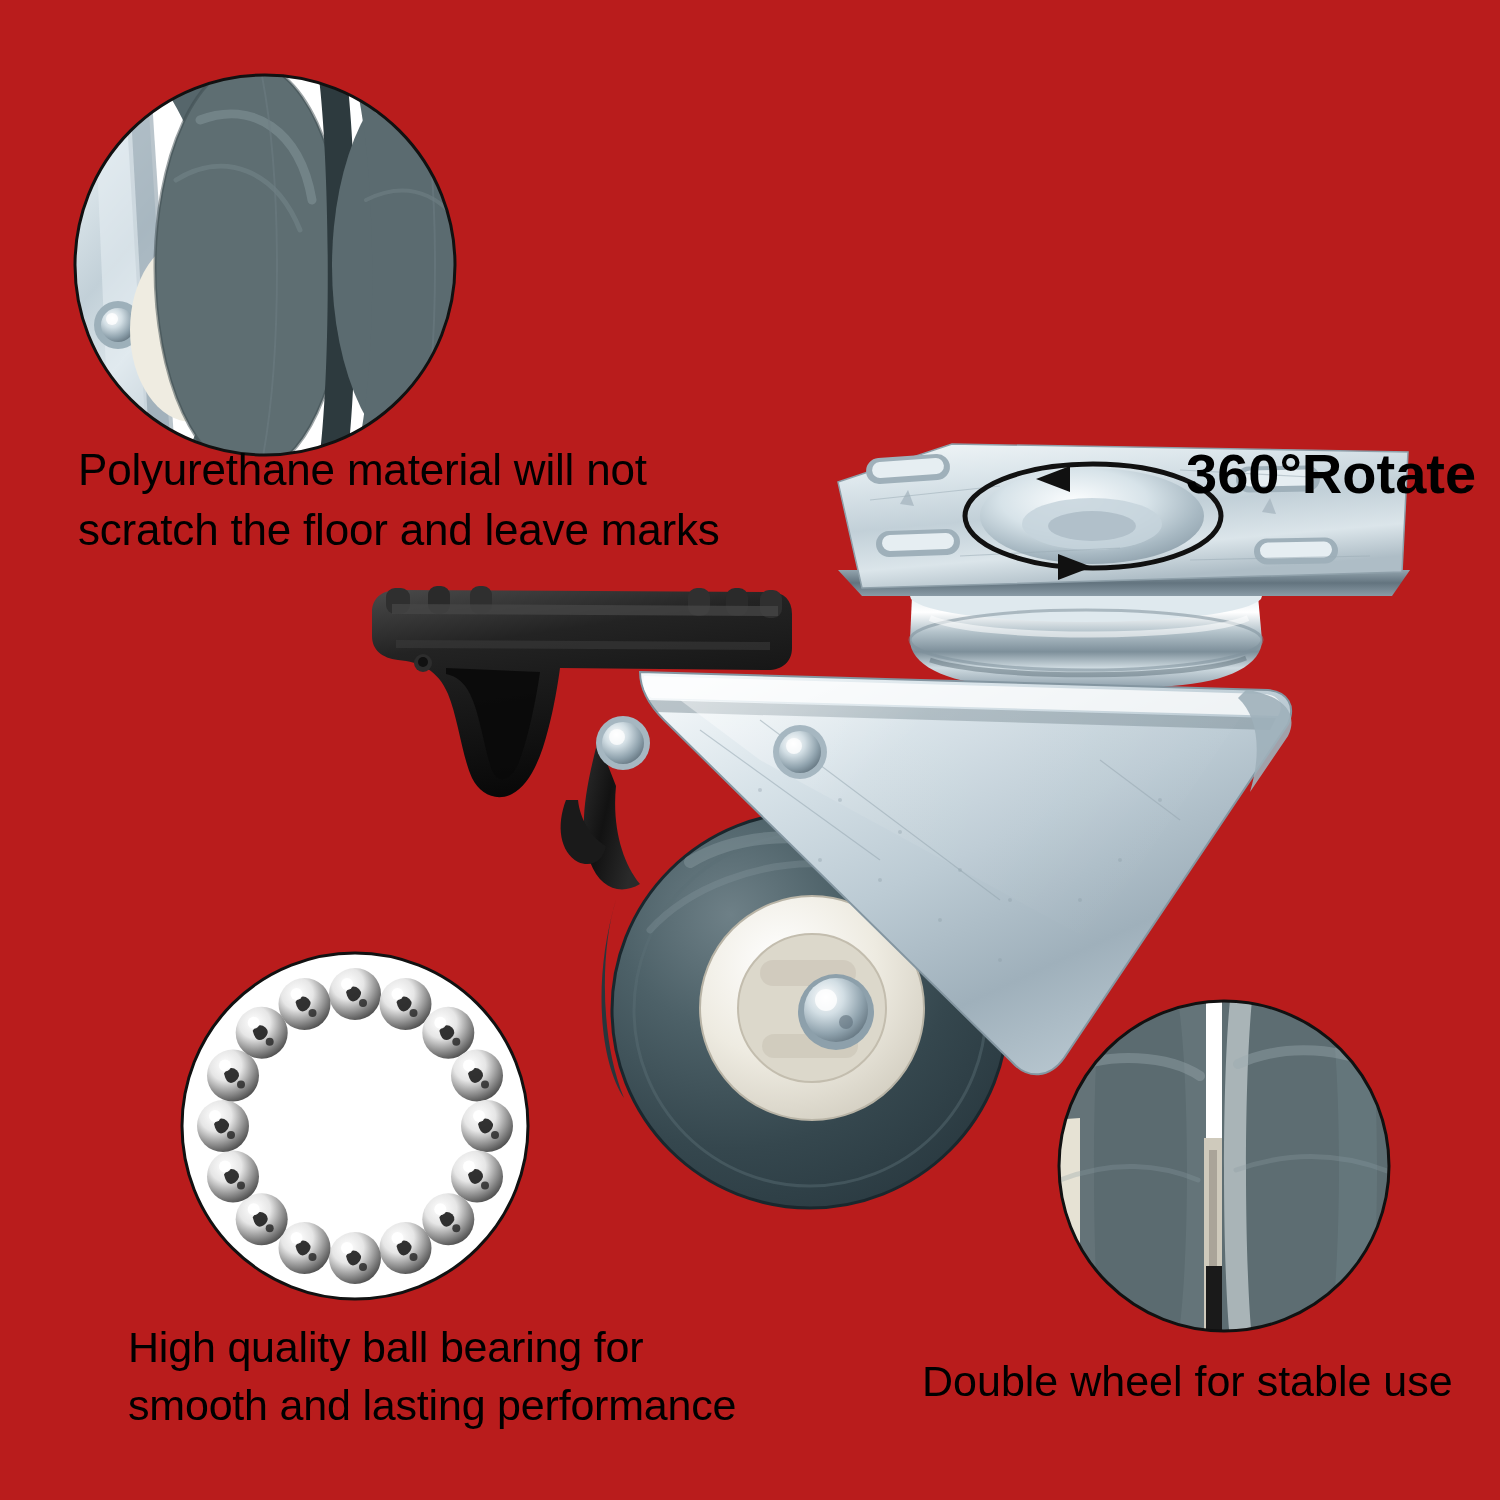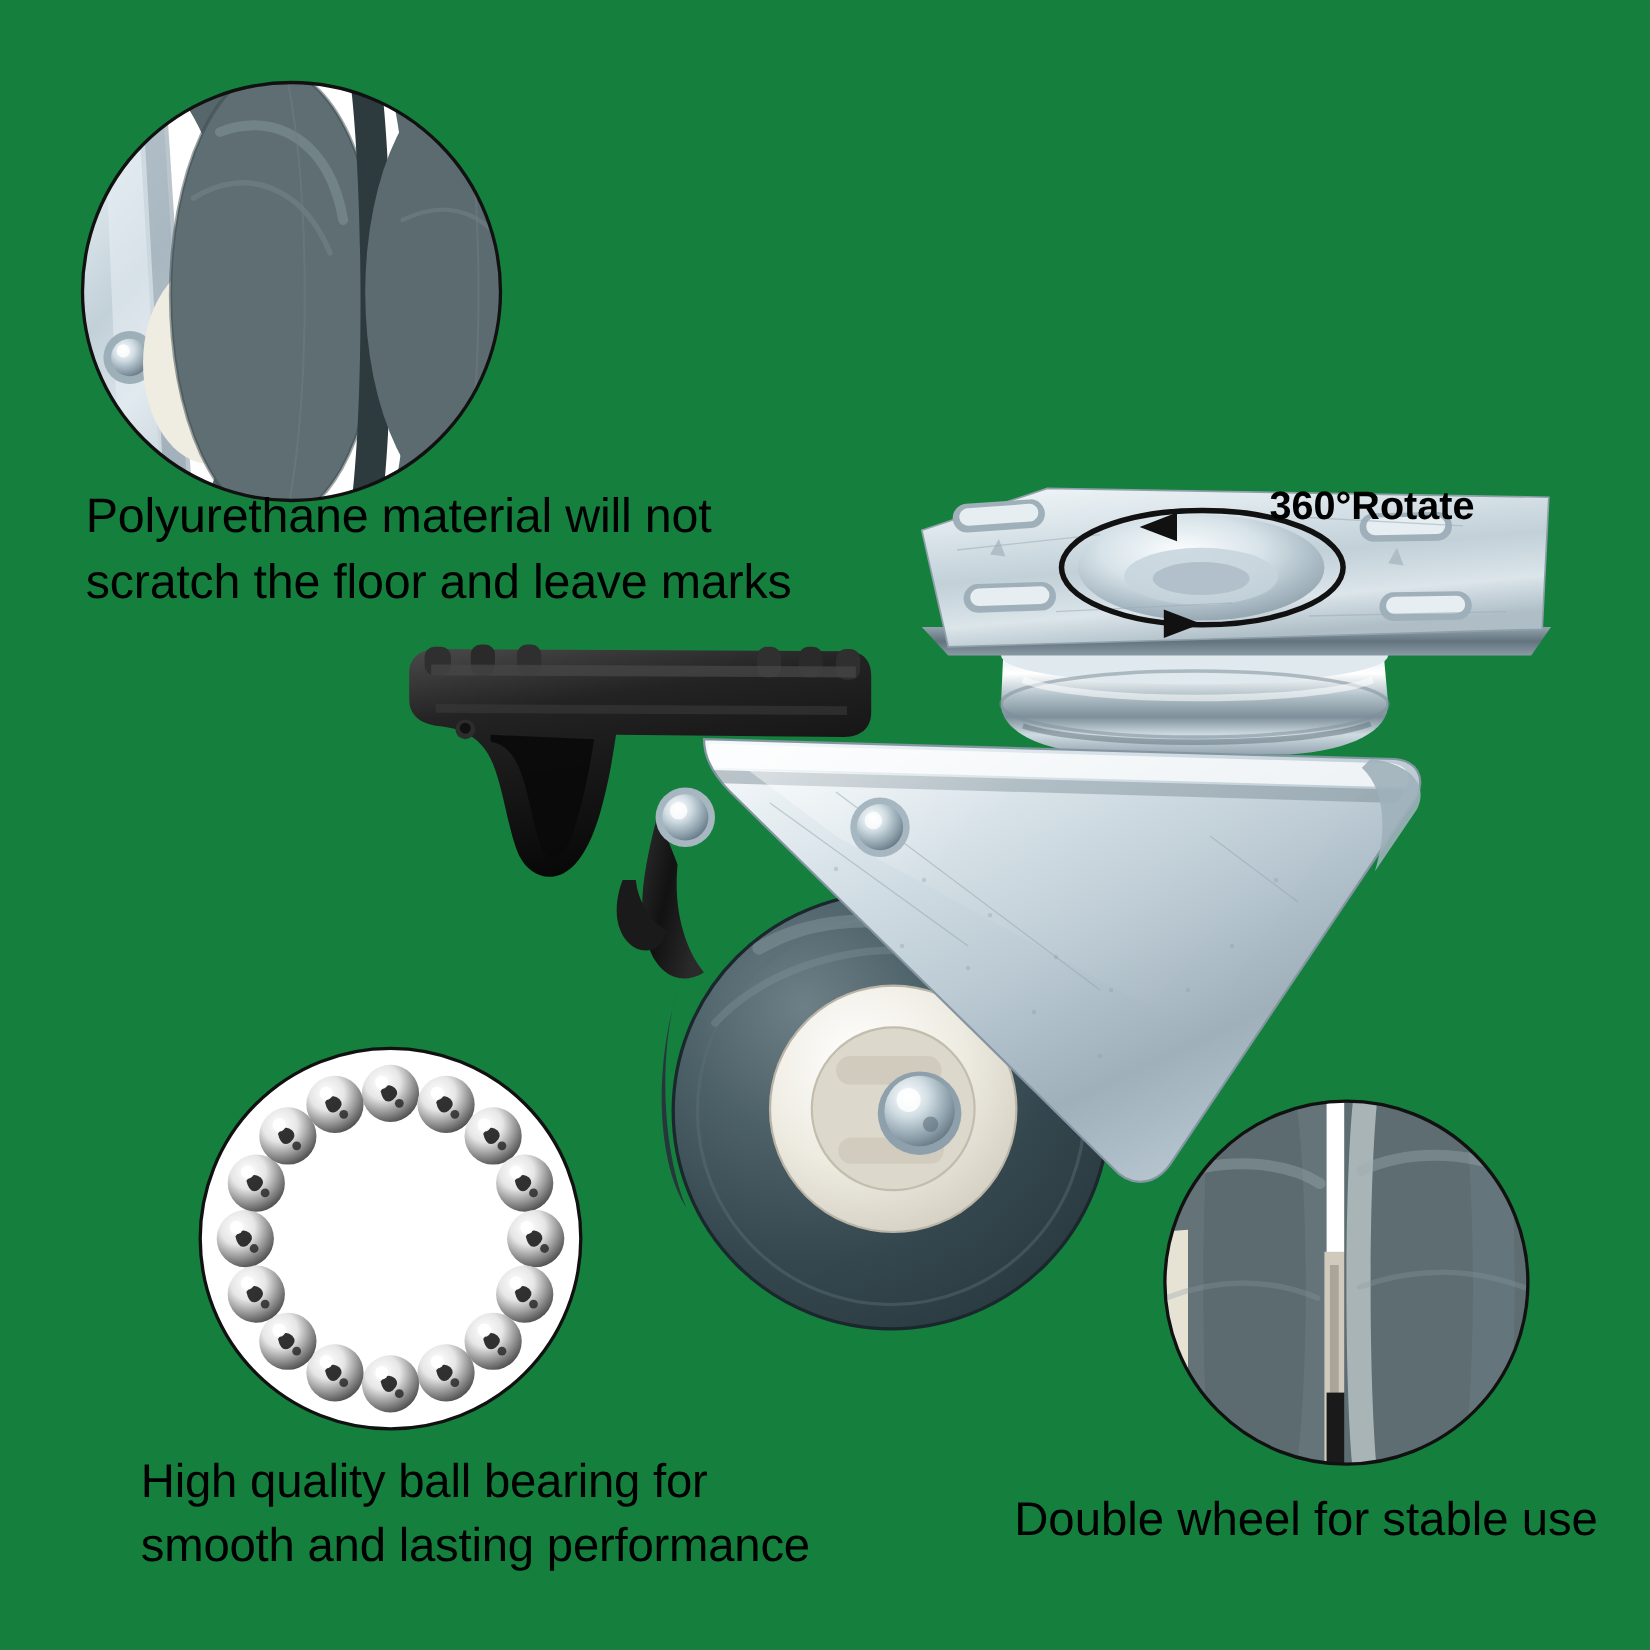--- a/index.html
+++ b/index.html
@@ -1,26 +1,26 @@
 <!DOCTYPE html>
 <html><head>
 <meta charset="utf-8">
 <style>
   html,body{margin:0;padding:0;background:#ffffff;}
   body{width:1500px;height:1500px;overflow:hidden;
        font-family:"Liberation Sans","DejaVu Sans",sans-serif;}
-  #stage{position:relative;width:1500px;height:1500px;background:#15803d;}
+  #stage{position:relative;width:1500px;height:1500px;background:#b91c1c;}
 
   .cap{position:absolute;color:#000;line-height:1.36;white-space:pre-line;}
   .cap-condensed{font-stretch:condensed;letter-spacing:-0.2px;}
 
   #cap-pu{left:78px;top:440px;width:660px;font-size:44px;}
   #cap-bb{left:128px;top:1318px;width:620px;font-size:43px;}
   #cap-dw{left:922px;top:1352px;width:560px;font-size:43px;}
-  #cap-rot{left:1154px;top:436px;font-size:36px;font-weight:bold;letter-spacing:0px;}
+  #cap-rot{left:1186px;top:436px;font-size:56px;font-weight:bold;letter-spacing:0px;}
 
   svg{display:block;position:absolute;left:0;top:0;}
   .noclick{pointer-events:none;}
 </style>
 </head>
 <body>
 
 <div id="stage">
 
   <svg width="1500" height="1500" viewBox="0 0 1500 1500" class="noclick">

